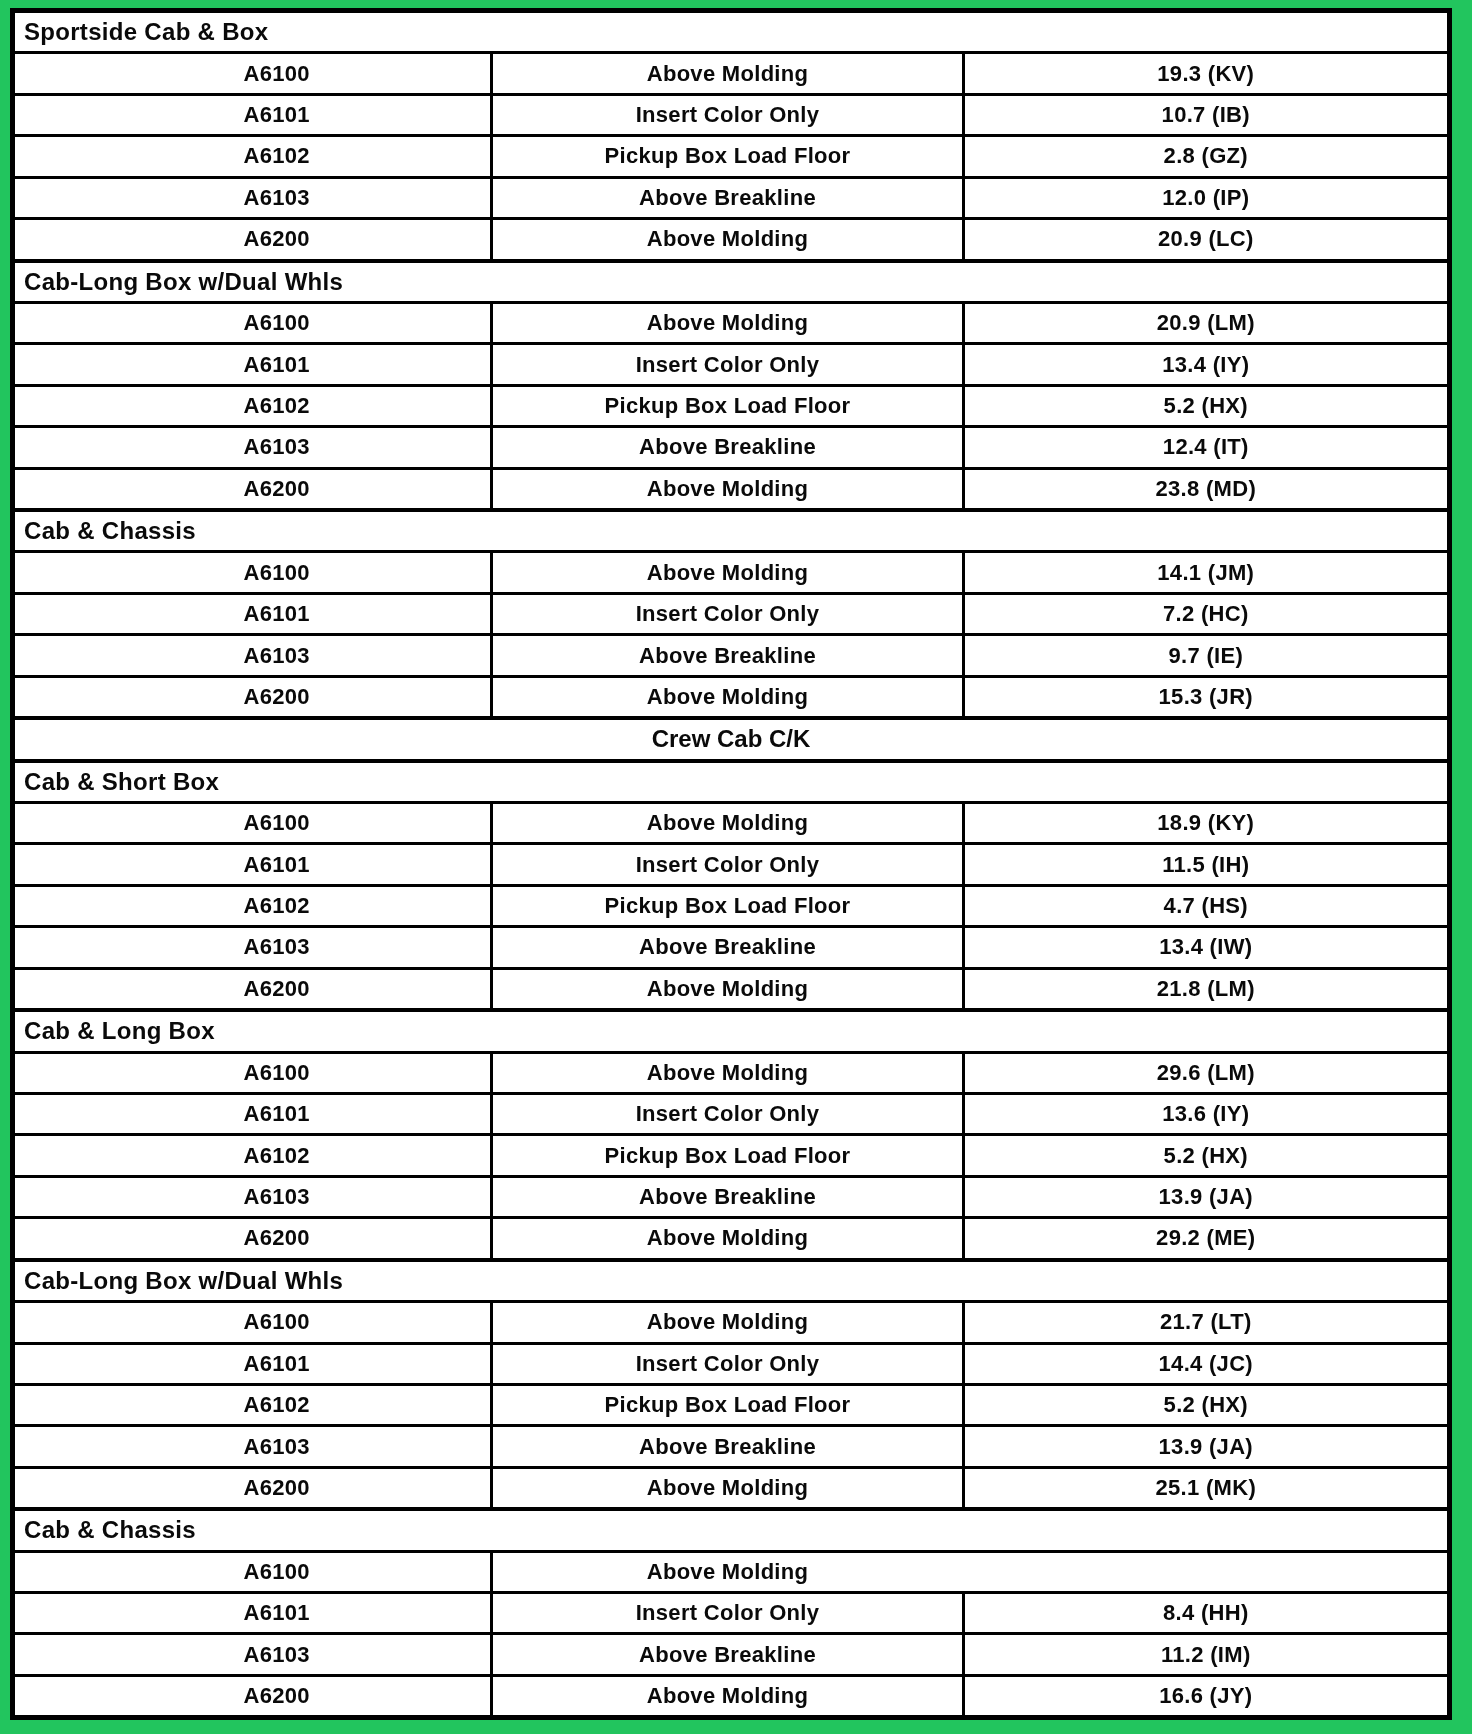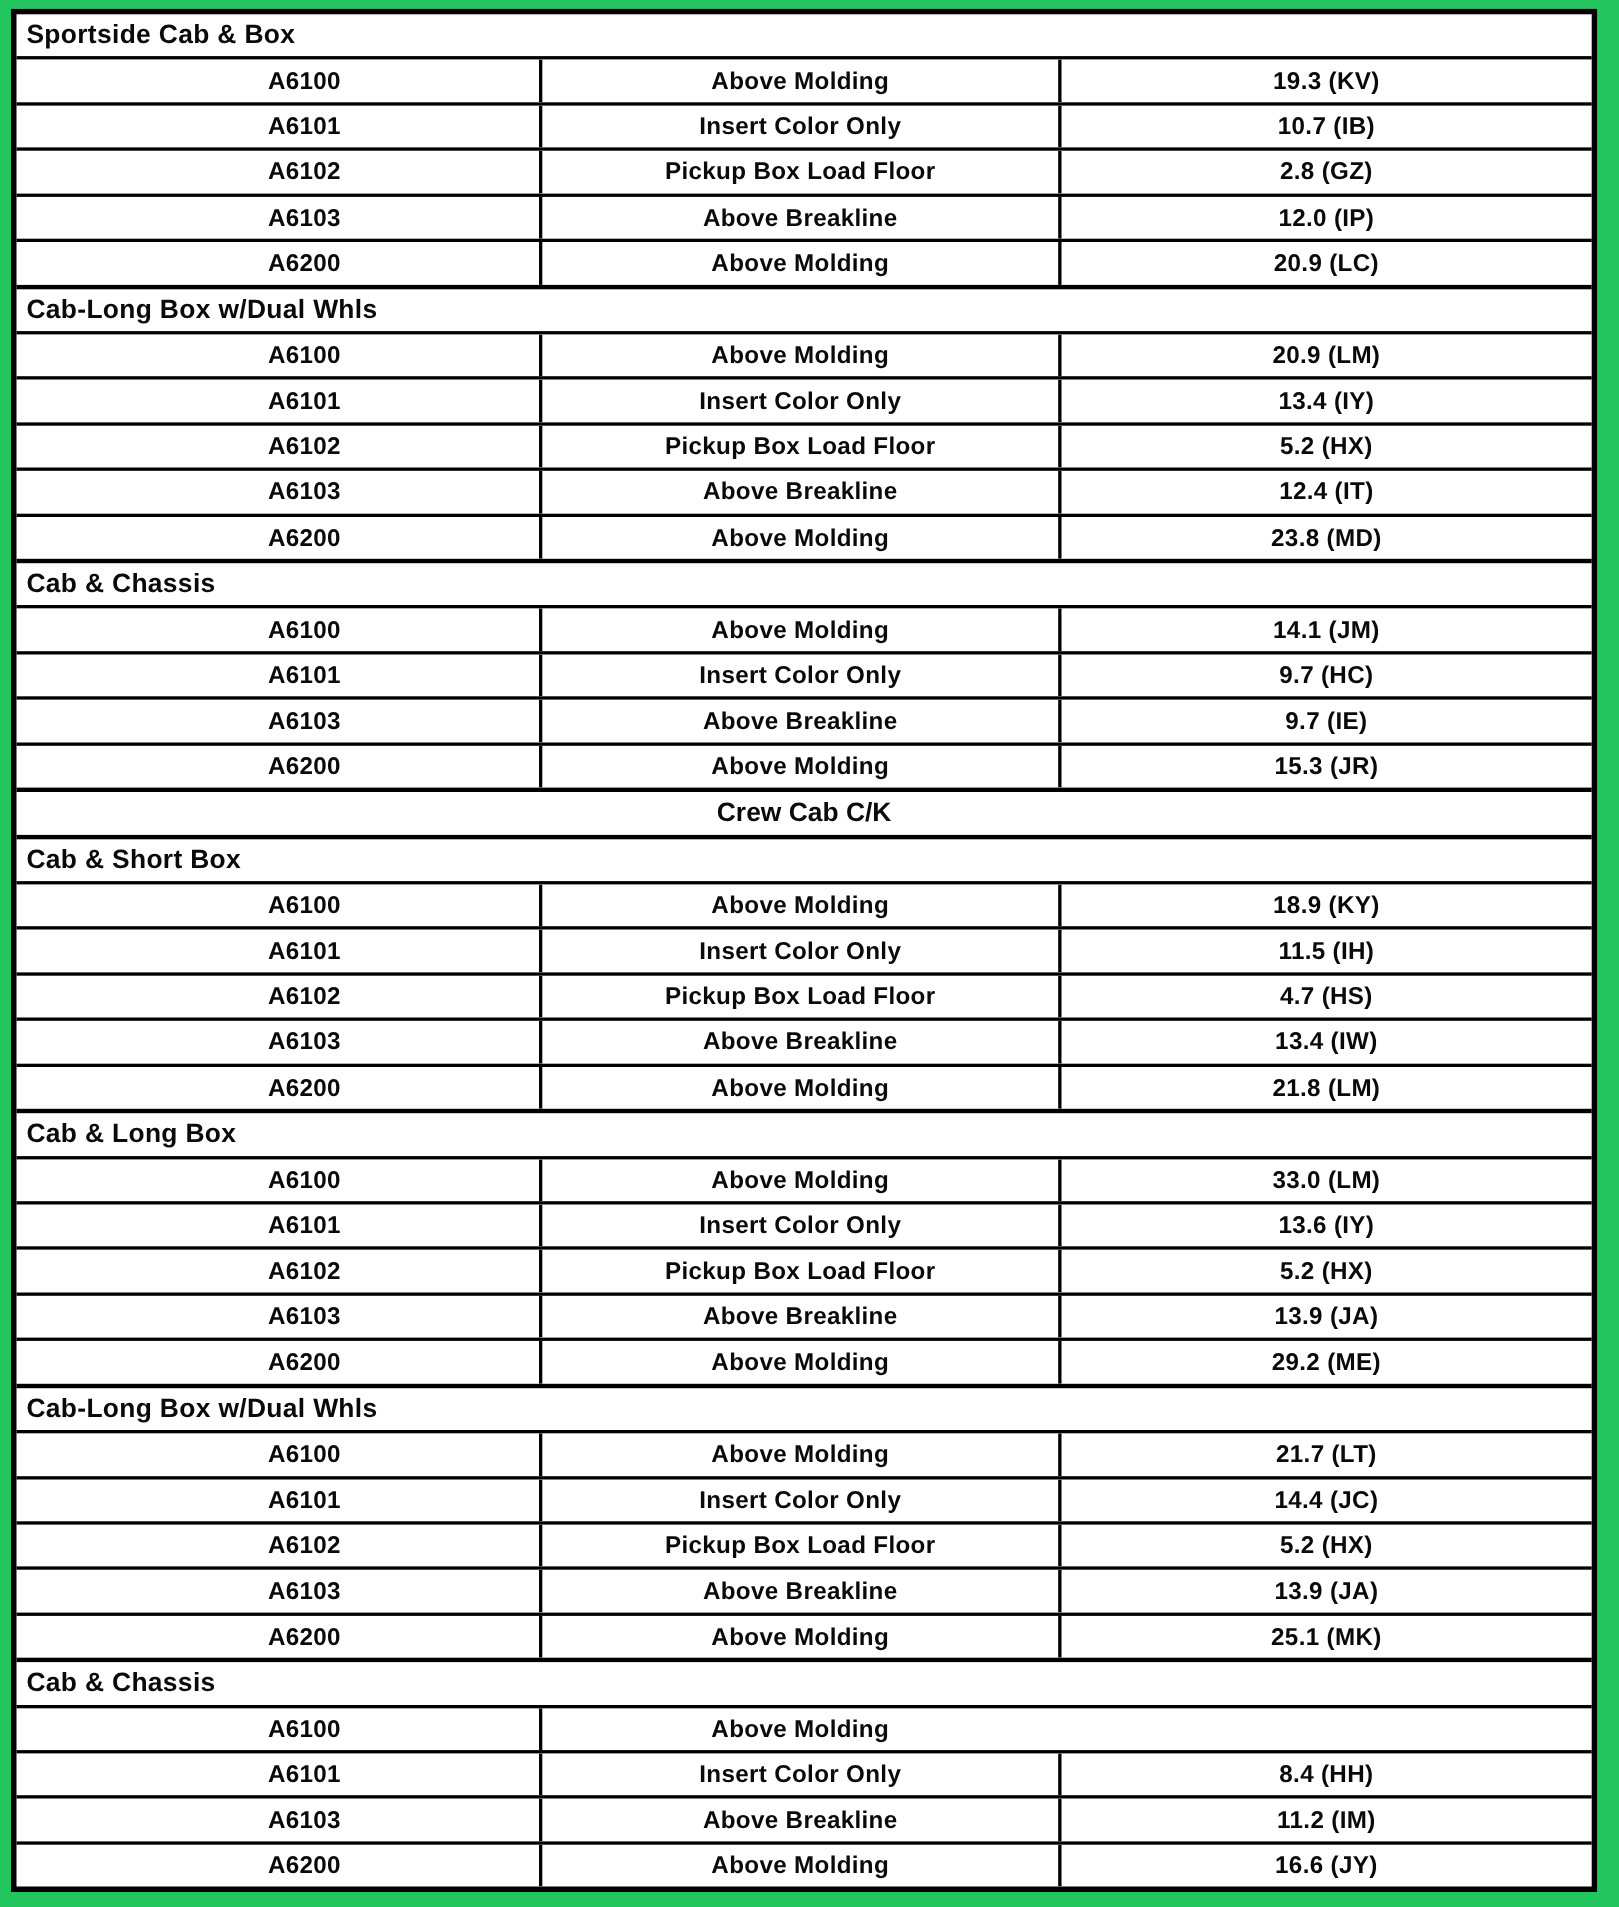--- a/index.html
+++ b/index.html
@@ -153,21 +153,21 @@
 
   <div class="row data-row">
     <div class="cell code">A6100</div>
     <div class="cell desc">Above Molding</div>
     <div class="cell val">14.1 (JM)</div>
   </div>
 
   <div class="row data-row">
     <div class="cell code">A6101</div>
     <div class="cell desc">Insert Color Only</div>
-    <div class="cell val">9.7 (HC)</div>
+    <div class="cell val">7.2 (HC)</div>
   </div>
 
   <div class="row data-row">
     <div class="cell code">A6103</div>
     <div class="cell desc">Above Breakline</div>
     <div class="cell val">9.7 (IE)</div>
   </div>
 
   <div class="row data-row">
     <div class="cell code">A6200</div>
@@ -213,21 +213,21 @@
     <div class="cell val">21.8 (LM)</div>
   </div>
 
   <div class="row section-row">
     <div class="section-title">Cab &amp; Long Box</div>
   </div>
 
   <div class="row data-row">
     <div class="cell code">A6100</div>
     <div class="cell desc">Above Molding</div>
-    <div class="cell val">33.0 (LM)</div>
+    <div class="cell val">29.6 (LM)</div>
   </div>
 
   <div class="row data-row">
     <div class="cell code">A6101</div>
     <div class="cell desc">Insert Color Only</div>
     <div class="cell val">13.6 (IY)</div>
   </div>
 
   <div class="row data-row">
     <div class="cell code">A6102</div>

